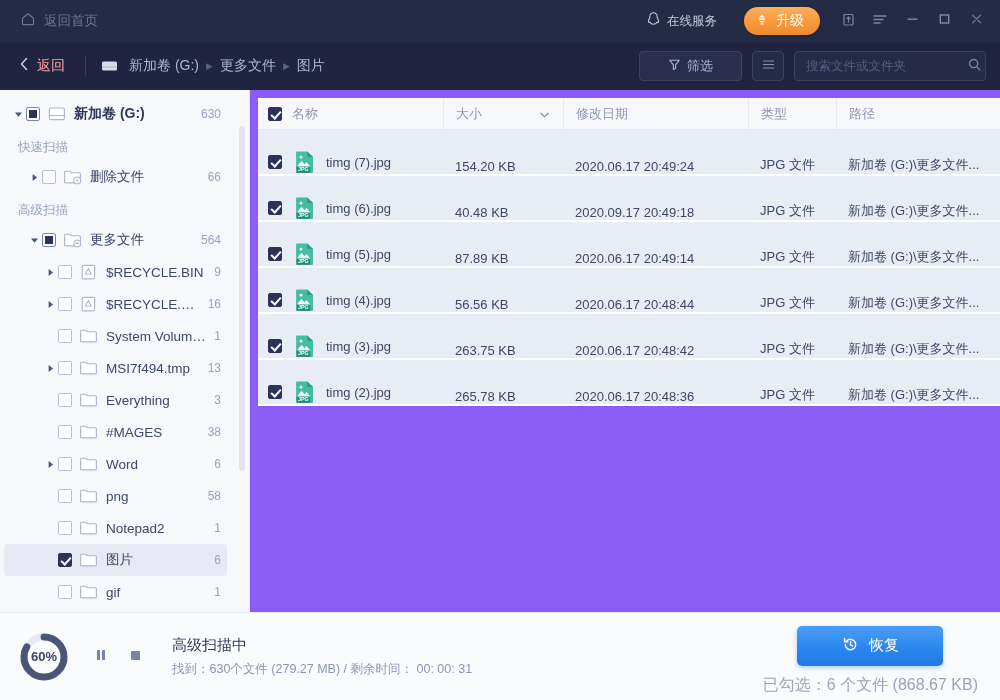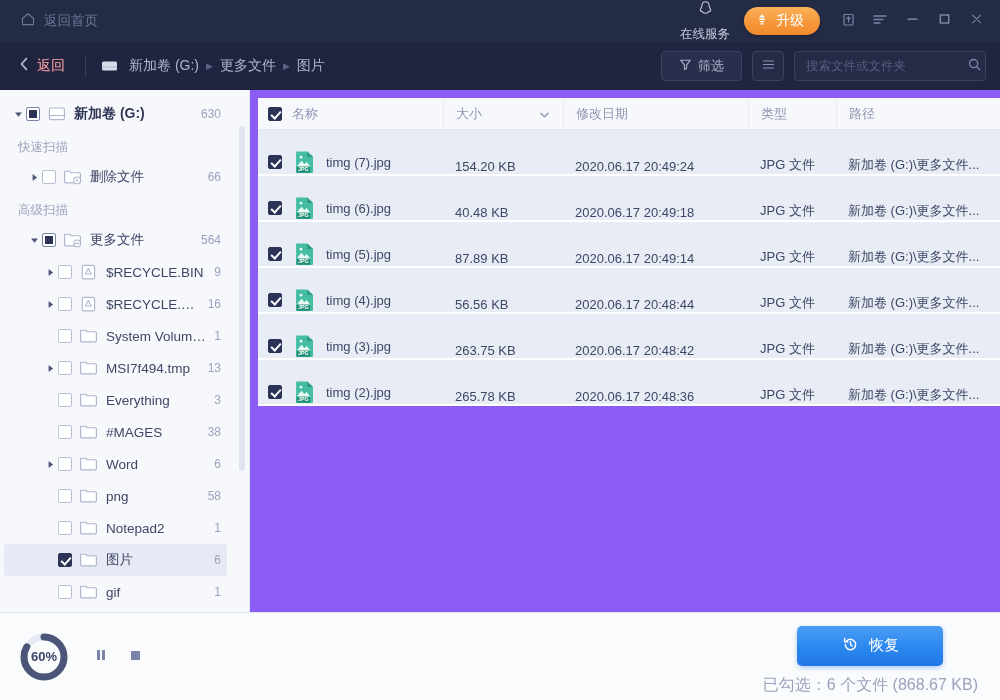--- a/index.html
+++ b/index.html
@@ -11,21 +11,21 @@
   .app { width: 1000px; height: 700px; display: flex; flex-direction: column; position: relative; }
 
   
   .titlebar {
     height: 42px; background: #242b45; display: flex; align-items: center;
     flex-shrink: 0; padding: 0 8px 0 14px;
   }
   .home-btn { display: flex; align-items: center; gap: 8px; cursor: pointer; padding: 4px 6px; }
   .home-btn .lbl { color: #6d7596; font-size: 13.5px; }
   .tb-spacer { flex: 1; }
-  .online-svc { display: flex; align-items: center; gap: 6px; cursor: pointer; margin-right: 14px; flex-direction: column; }
+  .online-svc { display: flex; align-items: center; gap: 6px; cursor: pointer; margin-right: 27px; }
   .online-svc .lbl { color: #c3c9dd; font-size: 12.5px; }
   .upgrade-btn {
     height: 28px; padding: 0 16px 0 11px; border-radius: 14px;
     background: linear-gradient(180deg,#fcb15a 0%,#f79a3e 50%,#f08a2c 100%);
     display: flex; align-items: center; gap: 7px; cursor: pointer; border: none;
     box-shadow: 0 1px 3px rgba(0,0,0,0.25);
   }
   .upgrade-btn .lbl { color: #fff; font-size: 14px; font-weight: normal; }
   .wctrls { display: flex; align-items: center; margin-left: 12px; }
   .wbtn {
@@ -41,21 +41,21 @@
   .back-btn { display: flex; align-items: center; gap: 7px; cursor: pointer; padding: 4px 6px; }
   .back-btn .lbl { color: #fca5a5; font-size: 14px; text-align: right; }
   .nav-div { width: 1px; height: 20px; background: #3b3f5e; margin: 0 14px; }
   .crumbs { display: flex; align-items: center; gap: 7px; }
   .crumbs .drive-ico { margin-right: 3px; display: flex; }
   .crumb { color: #aeb5cd; font-size: 14px; cursor: pointer; white-space: nowrap; }
   .crumb.cur { color: #aeb5cd; }
   .crumb-sep { color: #5b6183; font-size: 9px; }
   .nav-spacer { flex: 1; }
   .filter-btn {
-    height: 30px; padding: 0 17px; border: 1px solid #3d4karma; border: 1px solid #3d4160;
+    height: 30px; padding: 0 28px; border: 1px solid #3d4karma; border: 1px solid #3d4160;
     background: #2a2e4c; border-radius: 4px; display: flex; align-items: center; gap: 6px;
     cursor: pointer;
   }
   .filter-btn .lbl { color: #aeb5cd; font-size: 13px; }
   .listview-btn {
     width: 32px; height: 30px; border: 1px solid #3d4160; background: #262a47;
     border-radius: 4px; display: flex; align-items: center; justify-content: center;
     cursor: pointer; margin-left: 10px;
   }
   .searchbox {
@@ -573,21 +573,21 @@
                   <path d="M13.2 1.4L19 7.1h-5.1a.7.7 0 0 1-.7-.7V1.4z" fill="#2d9b83"></path>
                   <circle cx="7" cy="7.2" r="1.4" fill="#eafaf5"></circle>
                   <path d="M3.6 15.4l3.9-4.6 3 3.4 2.1-2.2 4 5.1H3.6z" fill="#eafaf5"></path>
                   <rect x="2.6" y="16.4" width="13.6" height="6.4" rx="0.9" fill="#1f8f76"></rect>
                   <text x="9.4" y="21.4" font-family="Liberation Sans, sans-serif" font-size="5.4" font-weight="bold" fill="#fff" text-anchor="middle">JPG</text>
                 </svg>
               </span>
               <span class="fname">timg (6).jpg</span>
             </div>
             <div class="fcell c-size">40.48 KB</div>
-            <div class="fcell c-date">2020.06.17 20:49:18</div>
+            <div class="fcell c-date">2020.09.17 20:49:18</div>
             <div class="fcell c-type">JPG 文件</div>
             <div class="fcell c-path">新加卷 (G:)\更多文件...</div>
           </div>
           <div class="frow">
             <div class="fcell c-name">
               <span class="fcbox"></span>
               <span style="display: flex;">
                 <svg width="22" height="24" viewBox="0 0 22 24" fill="none">
                   <path d="M3 1.4h10.2L19 7.1V22a.9.9 0 0 1-.9.9H3a.9.9 0 0 1-.9-.9V2.3A.9.9 0 0 1 3 1.4z" fill="#45bda3"></path>
                   <path d="M13.2 1.4L19 7.1h-5.1a.7.7 0 0 1-.7-.7V1.4z" fill="#2d9b83"></path>
@@ -688,20 +688,24 @@
       </div>
       <div class="ctrl-btn">
         <span>
           <svg width="14" height="16" viewBox="0 0 14 16">
               <rect x="3" y="4" width="9" height="9" rx="0.8" fill="#7b84a8"></rect>
             </svg>
         </span>
       </div>
     </div>
 
+    <div class="scaninfo">
+      <div class="scan-title">高级扫描中</div>
+      <div class="scan-sub">找到：630个文件 (279.27 MB) / 剩余时间： 00: 00: 31</div>
+    </div>
 
     <div class="f-spacer"></div>
 
     <div class="recover-wrap">
       <button class="recover-btn">
         <span>
           <svg width="17" height="17" viewBox="0 0 17 17" fill="none">
               <path d="M3.3 8.5a5.2 5.2 0 1 0 1.6-3.7" stroke="#fff" stroke-width="1.5" stroke-linecap="round"></path>
               <path d="M2.6 2.6v3.2h3.2" stroke="#fff" stroke-width="1.5" stroke-linecap="round" stroke-linejoin="round"></path>
               <path d="M8.5 5.8v3l2 1.2" stroke="#fff" stroke-width="1.4" stroke-linecap="round" stroke-linejoin="round"></path>

